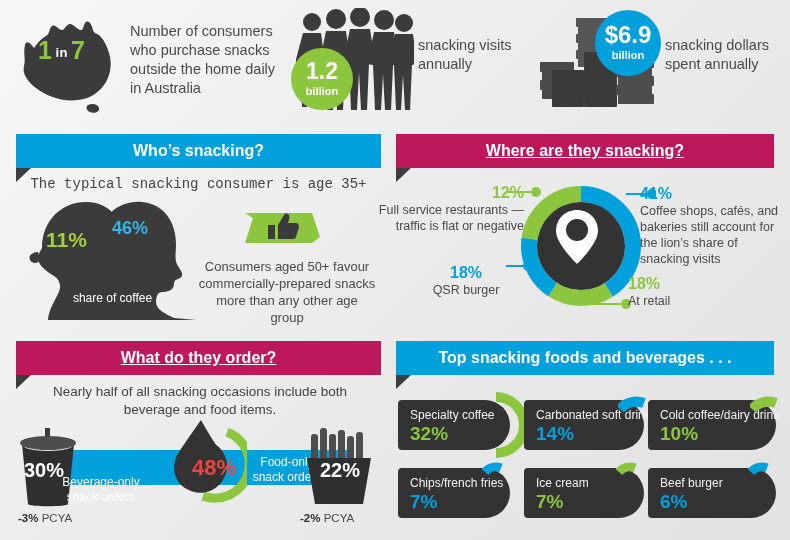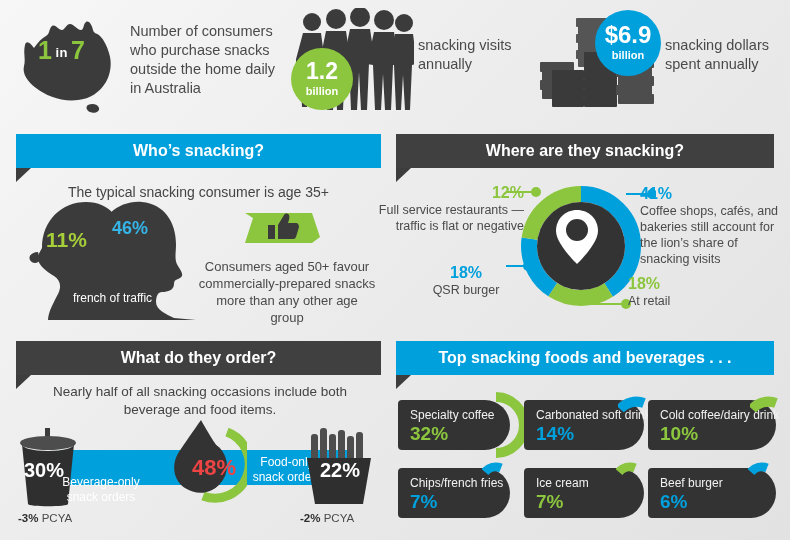--- a/index.html
+++ b/index.html
@@ -61,36 +61,36 @@
   }
   .bubble-blue .big { display:block; font-size: 24px; font-weight: bold; line-height: 28px; padding-top: 11px; }
   .bubble-blue .small { display:block; font-size: 11px; font-weight: bold; line-height: 12px; }
 
   
   .banner {
     position: absolute; height: 34px; color: #fff;
     font-size: 16px; font-weight: bold; text-align: center; line-height: 34px;
   }
   .banner.blue  { background: #00a0dc; }
-  .banner.green { background: #404040; }
+  .banner.green { background: #be185d; text-decoration: underline; }
   .banner .tail {
     position: absolute; left: 0; top: 34px; width: 0; height: 0;
     border-left: 15px solid #3d3d3d;
     border-bottom: 14px solid transparent;
   }
 
   #banner-who   { left: 16px;  top: 134px; width: 365px; }
   #banner-where { left: 396px; top: 134px; width: 378px; }
   #banner-what  { left: 16px;  top: 341px; width: 365px; }
   #banner-top   { left: 396px; top: 341px; width: 378px; }
 
   
   .who-sub {
-    position: absolute; left: 16px; top: 184px; width: 365px;
-    text-align: center; font-size: 14px; color: #444;
+    position: absolute; left: 16px; top: 176px; width: 365px;
+    text-align: center; font-size: 14px; color: #444; font-family: Liberation Mono, monospace;
   }
   .faces { position: absolute; left: 24px; top: 196px; width: 180px; height: 126px; }
   .pct-54 { position: absolute; left: 46px;  top: 228px; font-size: 21px; font-weight: bold; color: #a5ce39; }
   .pct-46 { position: absolute; left: 112px; top: 218px; font-size: 18px; font-weight: bold; color: #35b4e8; }
   .share-traffic {
     position: absolute; left: 55px; top: 291px; width: 115px;
     text-align: center; font-size: 12px; color: #ffffff;
   }
   .thumb-wrap { position: absolute; left: 245px; top: 210px; width: 75px; height: 36px; }
   .who-note {
@@ -266,21 +266,21 @@
       <path fill="#3b3b3b" d="M14,56 C8,56 4,60 6,64 C8,68 14,68 16,64 Z"></path>
 
       <path fill="#3b3b3b" d="M74,48 C74,20 96,4 118,6 C140,8 152,26 152,48 C152,58 150,64 154,70
         C158,76 160,80 156,82 C152,84 150,84 150,88 C150,94 144,96 138,96
         C134,96 132,100 132,106 C132,114 142,118 150,122 L172,124 L172,124
         L78,124 C78,116 84,108 86,100 C88,92 84,86 80,80 C76,74 74,62 74,48 Z"></path>
     </svg>
   </div>
   <div class="pct-54">11%</div>
   <div class="pct-46">46%</div>
-  <div class="share-traffic">french of traffic</div>
+  <div class="share-traffic">share of coffee</div>
 
   <div class="thumb-wrap">
     <svg width="75" height="36" viewBox="0 0 75 36">
       <path fill="#8cc63e" d="M0,3 L8,8 L0,33 L67,33 L75,27 L67,3 Z"></path>
       <path fill="#3b3b3b" d="M30,29 h-7 V15 h7 z M33,15 l6,-10 c1,-2 4,-2 5,0 c1,2 0,5 -1,8 h8
         c2,0 3,2 3,4 l-3,10 c-1,2 -2,2 -4,2 H33 z"></path>
     </svg>
   </div>
   <div class="who-note">Consumers aged 50+ favour commercially-prepared snacks more than any other age group</div>
 

